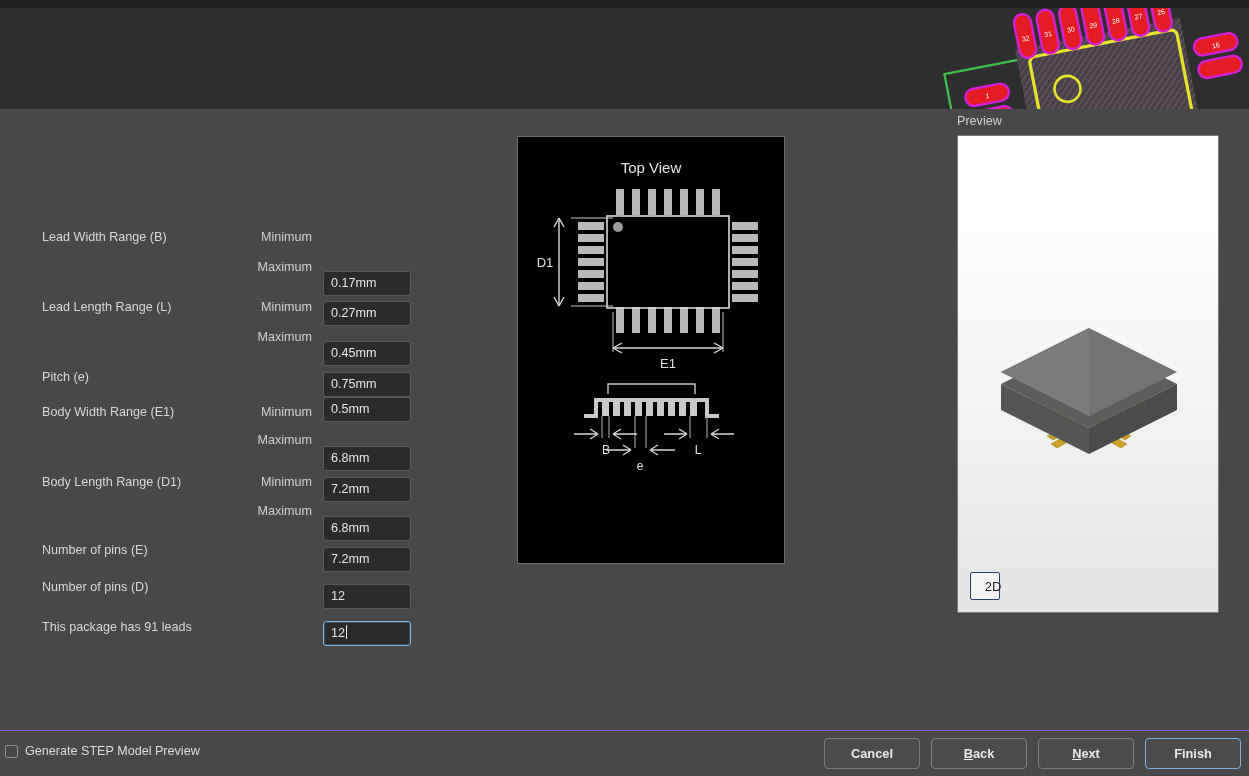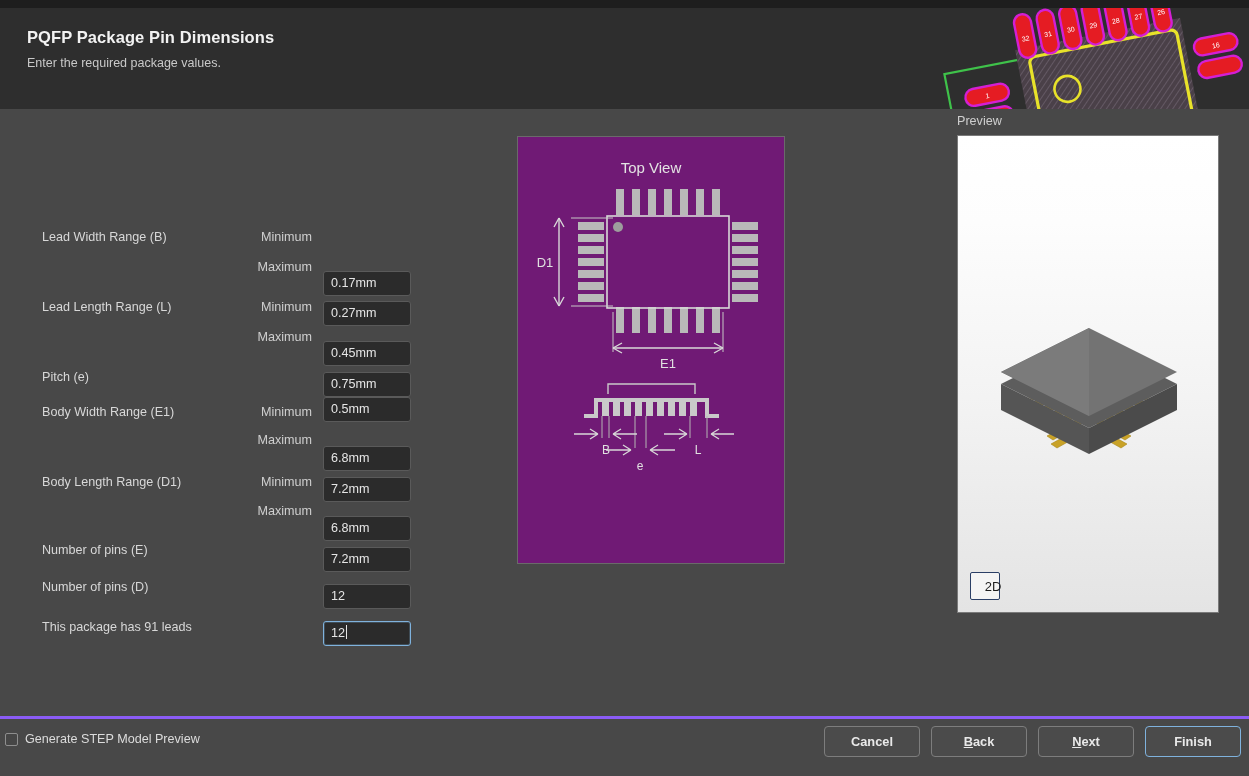--- a/index.html
+++ b/index.html
@@ -64,21 +64,21 @@
     vertical-align:-2px; margin-left:1px;
     animation:blink 1.06s step-end infinite;
   }
   @keyframes blink { 50% { opacity:0; } }
   .note { position:absolute; left:42px; font-size:12.6px; color:#d8d8d8; }
 
   
   .diagram {
     position:absolute; left:517px; top:27px;
     width:268px; height:428px;
-    background:#701a75; border:1px solid #6a6a6a;
+    background:#000000; border:1px solid #6a6a6a;
   }
   .diagram .vtitle {
     text-align:center; font-size:15px; color:#e3e3e3;
   }
 
   
   .preview-wrap { position:absolute; left:957px; top:5px; width:262px; }
   .preview-label {
     text-align:left; font-size:12.6px; color:#cfcfcf;
     margin-bottom:7px;
@@ -94,22 +94,22 @@
     width:30px; height:28px;
     background:#f4f4f4; border:1px solid #2b3f66; border-radius:2px;
     color:#1d1d1d; font-size:13px;
     display:flex; align-items:center; justify-content:center;
     font-family:"Liberation Sans", sans-serif;
     padding-left:16px;
   }
 
   
   .footer {
-    flex:0 0 auto; height:60px; position:relative;
-    border-top:3px solid #8b5cf6;
+    flex:0 0 auto; height:46px; position:relative;
+    border-top:1px solid #8b5cf6;
   }
   .chk-row {
     position:absolute; left:5px; top:13px;
     display:flex; align-items:center; gap:7px;
   }
   .chk {
     width:13px; height:13px; background:#464646;
     border:1px solid #8e8e8e; border-radius:2px;
   }
   .chk-lbl { font-size:12.6px; color:#dcdcdc; }
@@ -122,24 +122,20 @@
     font-family:"Liberation Sans", sans-serif;
   }
   .btn.default { border-color:#7fb2dd; }
 </style>
 </head>
 <body>
 
 <div class="wizard">
 
   <div class="header">
-    <div class="header-text">
-      <div class="header-title">PQFP Package Pin Dimensions</div>
-      <div class="header-sub">Enter the required package values.</div>
-    </div>
     <div class="header-art">
       <svg width="319" height="101" viewBox="0 0 319 101">
         <rect width="319" height="101" fill="#2e2e2e"></rect>
         <g transform="rotate(-11 160 50)">
 
           <path d="M 14 38 L 14 118 L 250 118 L 250 38 Z" fill="none" stroke="#3fc24a" stroke-width="2.2"></path>
 
           <defs>
             <pattern id="hatch" width="5" height="5" patternUnits="userSpaceOnUse" patternTransform="rotate(45)">
               <rect width="5" height="5" fill="#4a4048"></rect>

